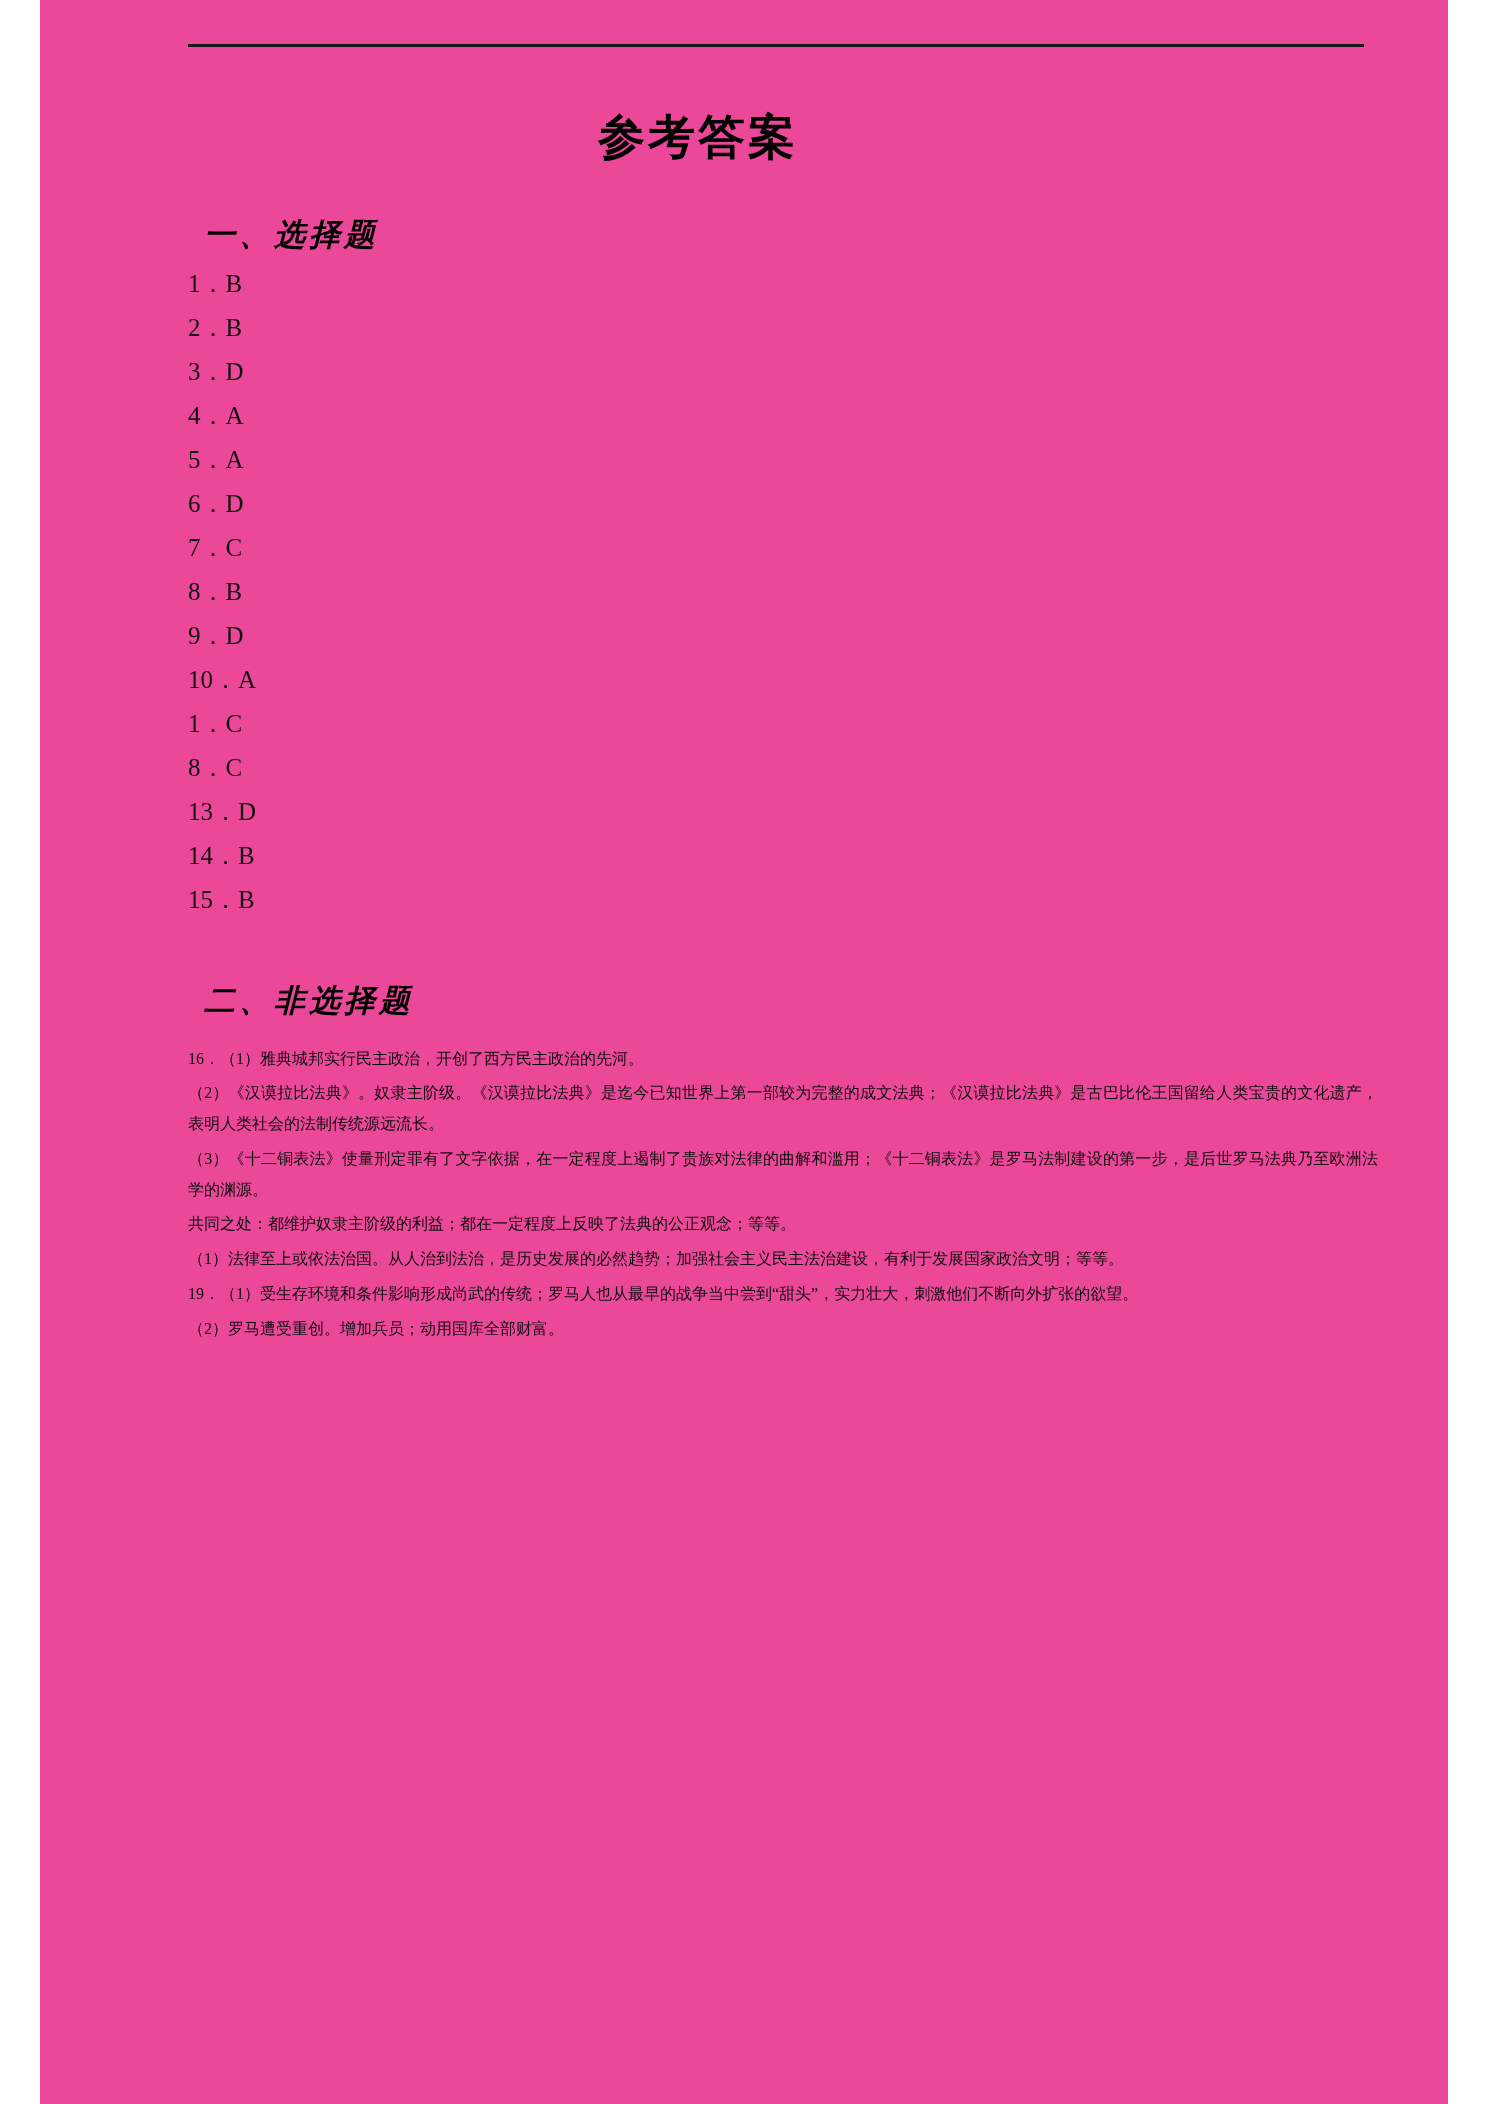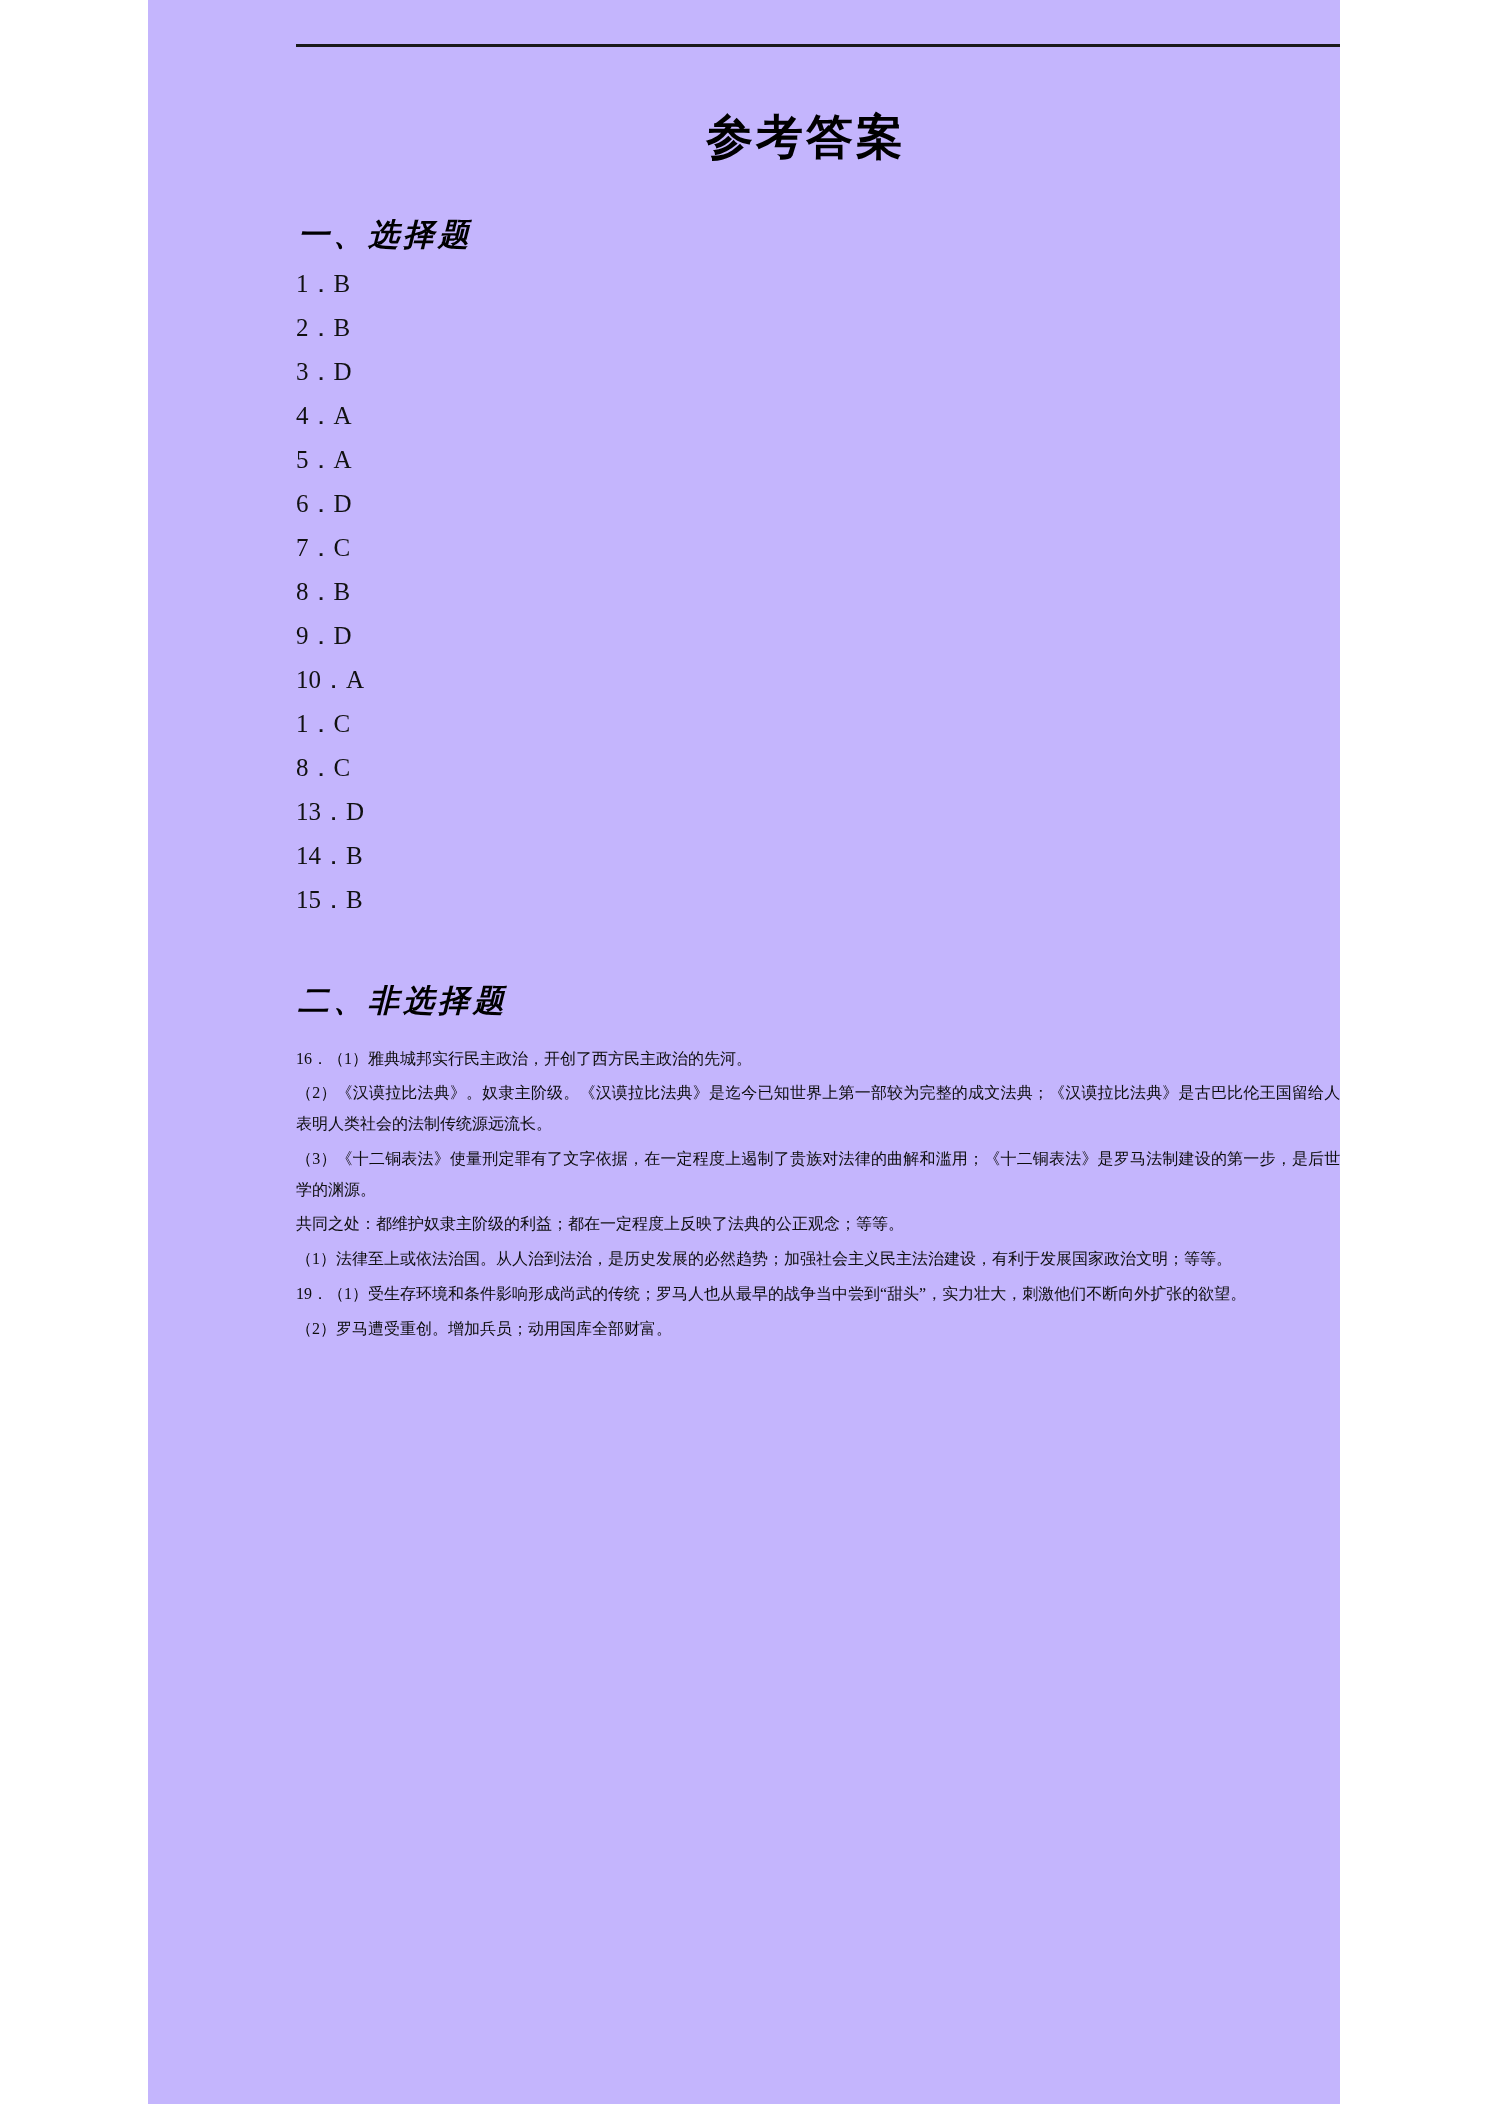--- a/index.html
+++ b/index.html
@@ -2,24 +2,24 @@
 <html><head>
 <meta charset="utf-8">
 <style>
   html, body {
     margin: 0;
     padding: 0;
     background: #ffffff;
   }
   .page {
     position: relative;
-    width: 1192px;
+    width: 1408px;
     height: 2104px;
     margin: 0 auto;
-    background: #c4b5fd;
+    background: #ec4899;
     box-sizing: border-box;
     overflow: hidden;
   }
   .header-rule {
     position: absolute;
     left: 148px;
     top: 44px;
     width: 1176px;
     height: 0;
     border-top: 3px solid #1a1a1a;
@@ -41,21 +41,21 @@
     padding-right: 170px;
     line-height: 1.25;
   }
   .section-heading {
     font-family: "DejaVu Serif", serif;
     font-weight: 700;
     font-style: italic;
     font-size: 31px;
     letter-spacing: 4px;
     color: #000000;
-    margin: 0 0 14px 2px;
+    margin: 0 0 14px 16px;
     line-height: 1.5;
   }
   .section-heading.second {
     margin-top: 46px;
     margin-bottom: 20px;
   }
   .answer-list {
     list-style: none;
     margin: 0;
     padding: 0;

